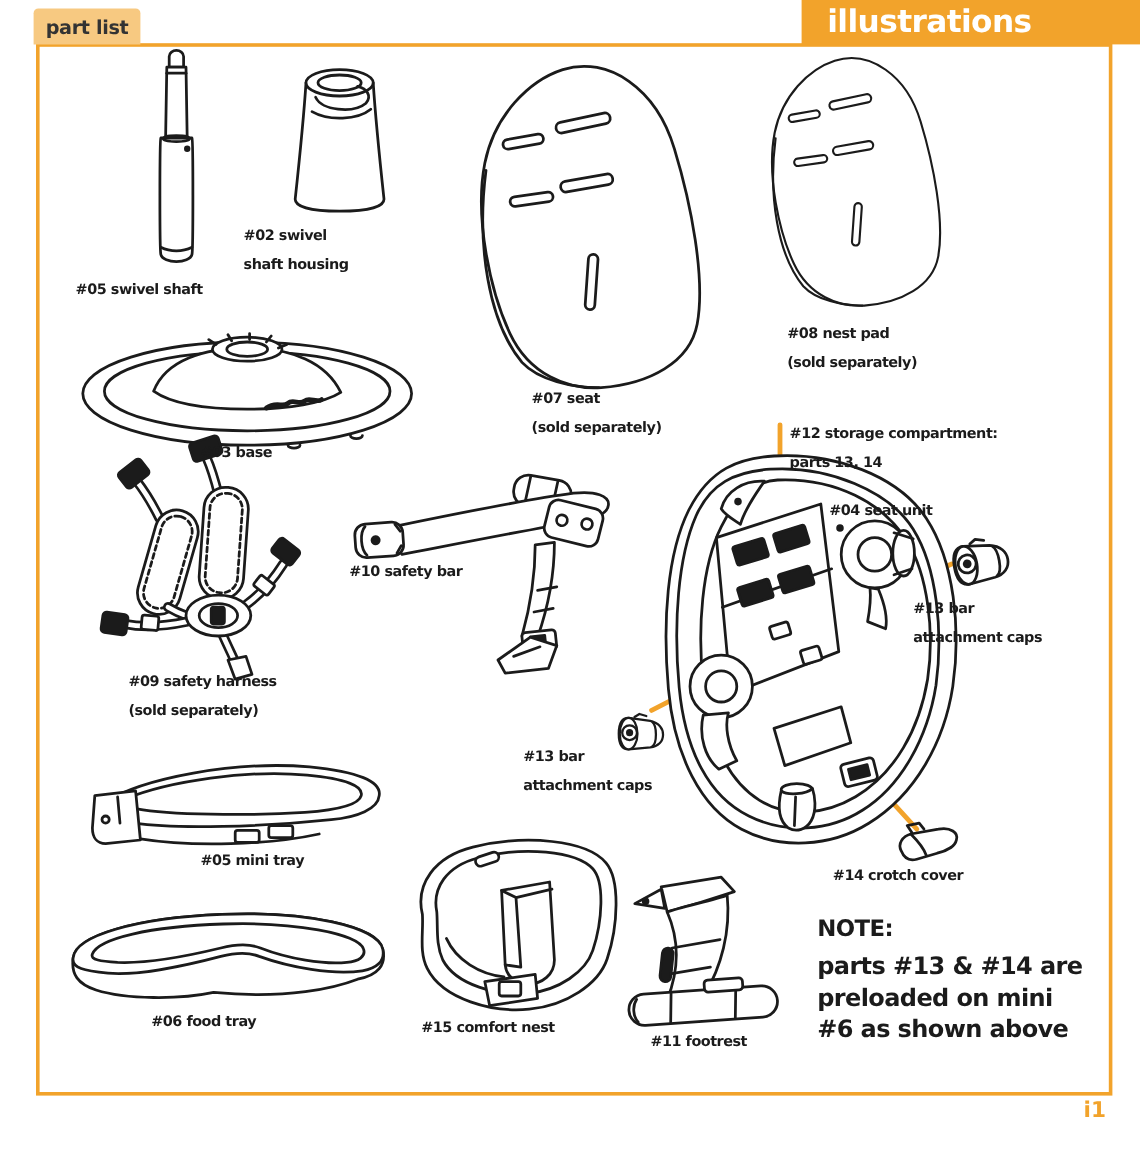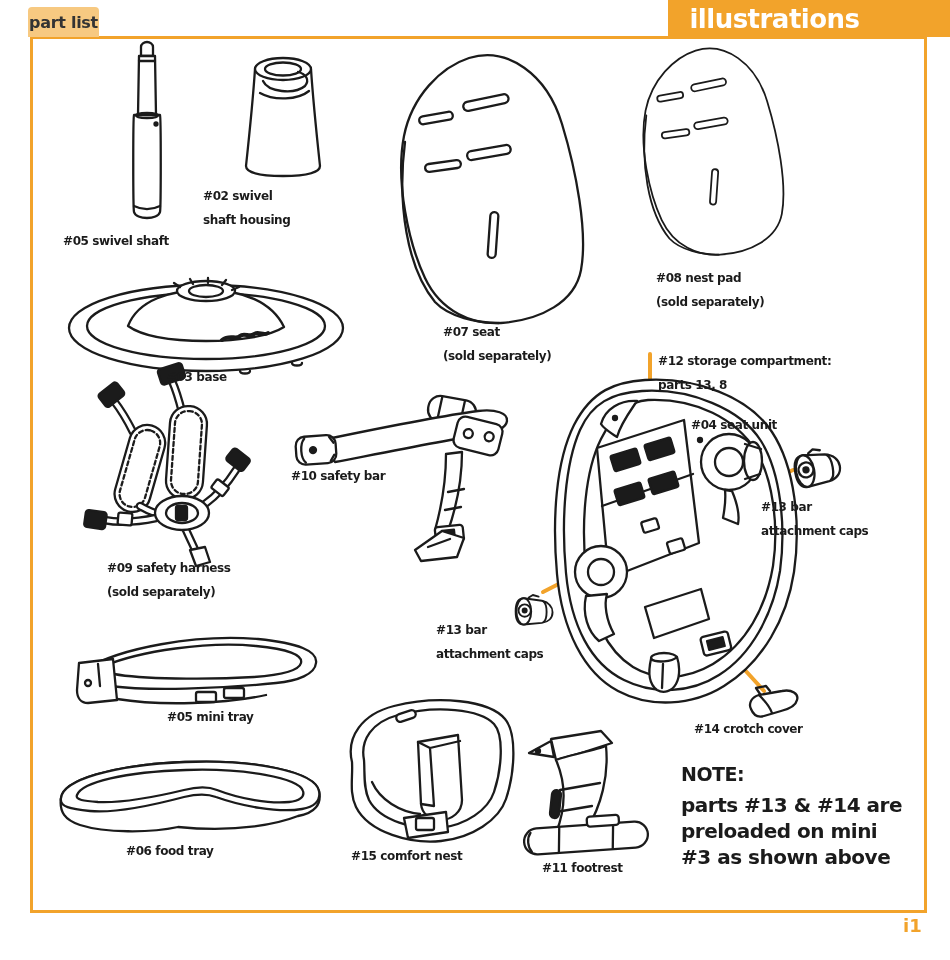--- a/index.html
+++ b/index.html
@@ -1,18 +1,18 @@
 <!DOCTYPE html>
 <html><head>
 <meta charset="utf-8">
 <style>
   html,body{margin:0;padding:0;background:#fff;}
   .page{position:relative;width:950px;height:960px;background:#fff;overflow:hidden;
         font-family:"DejaVu Sans","Liberation Sans",sans-serif;}
-  .tab{position:absolute;left:28px;top:7px;width:71px;height:30px;background:#F7C981;
+  .tab{position:absolute;left:28px;top:7px;width:89px;height:30px;background:#F7C981;
        border-radius:4px 4px 0 0;display:flex;align-items:center;justify-content:center;
        font-size:16px;font-weight:bold;color:#333;letter-spacing:-0.3px;}
   .banner{position:absolute;left:668px;top:0;width:308px;height:37px;background:#F2A32B;
        color:#fff;display:flex;align-items:center;justify-content:center;
        padding-right:95px;box-sizing:border-box;font-size:26px;font-weight:bold;letter-spacing:-0.5px;}
   .frame{position:absolute;left:30px;top:36px;width:897px;height:877px;
        border:3px solid #F2A32B;box-sizing:border-box;background:#fff;}
   .pageno{position:absolute;left:903px;top:915px;color:#F2A32B;font-weight:bold;font-size:18px;}
   svg.canvas{position:absolute;left:0;top:0;}
   .lbl{position:absolute;font-weight:bold;font-size:12px;line-height:24px;color:#1b1b1b;
@@ -266,21 +266,21 @@
   <div class="lbl" style="left:443px;top:320px">
     <span>#07 seat</span>
     <span>(sold separately)</span>
   </div>
   <div class="lbl" style="left:656px;top:266px">
     <span>#08 nest pad</span>
     <span>(sold separately)</span>
   </div>
   <div class="lbl" style="left:658px;top:349px">
     <span>#12 storage compartment:</span>
-    <span>parts 13, 8</span>
+    <span>parts 13, 14</span>
   </div>
   <div class="lbl" style="left:691px;top:413px">
     <span>#04 seat unit</span>
   </div>
   <div class="lbl" style="left:761px;top:495px">
     <span>#13 bar</span>
     <span>attachment caps</span>
   </div>
   <div class="lbl" style="left:107px;top:556px">
     <span>#09 safety harness</span>
@@ -306,16 +306,16 @@
     <span>#15 comfort nest</span>
   </div>
   <div class="lbl" style="left:542px;top:856px">
     <span>#11 footrest</span>
   </div>
 
   <div class="note">
     <span class="note-title">NOTE:</span>
     <span class="note-line">parts #13 &amp; #14 are</span>
     <span class="note-line">preloaded on mini</span>
-    <span class="note-line">#3 as shown above</span>
+    <span class="note-line">#6 as shown above</span>
   </div>
 
 </div>
 
 </body></html>

